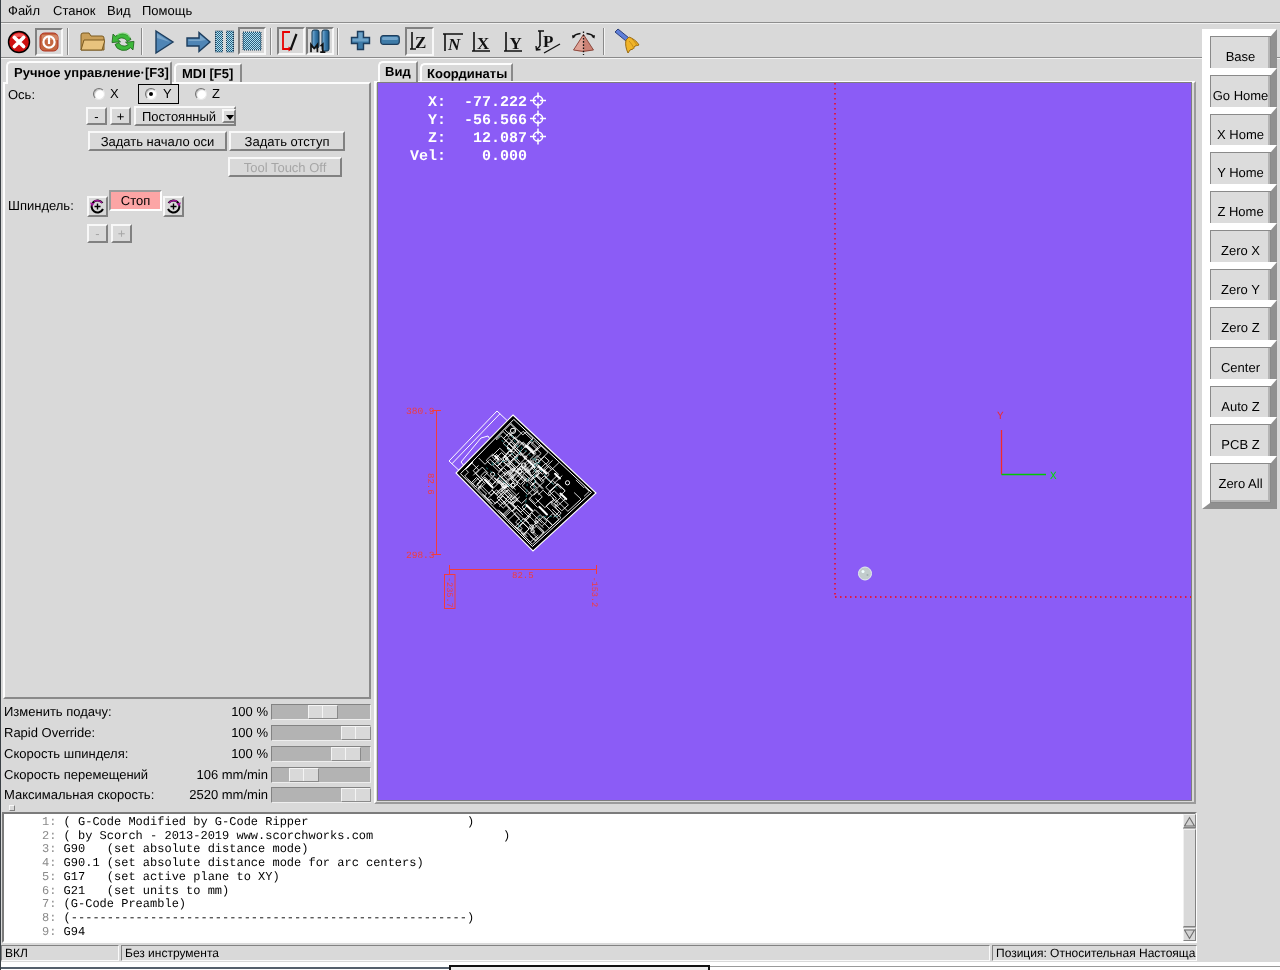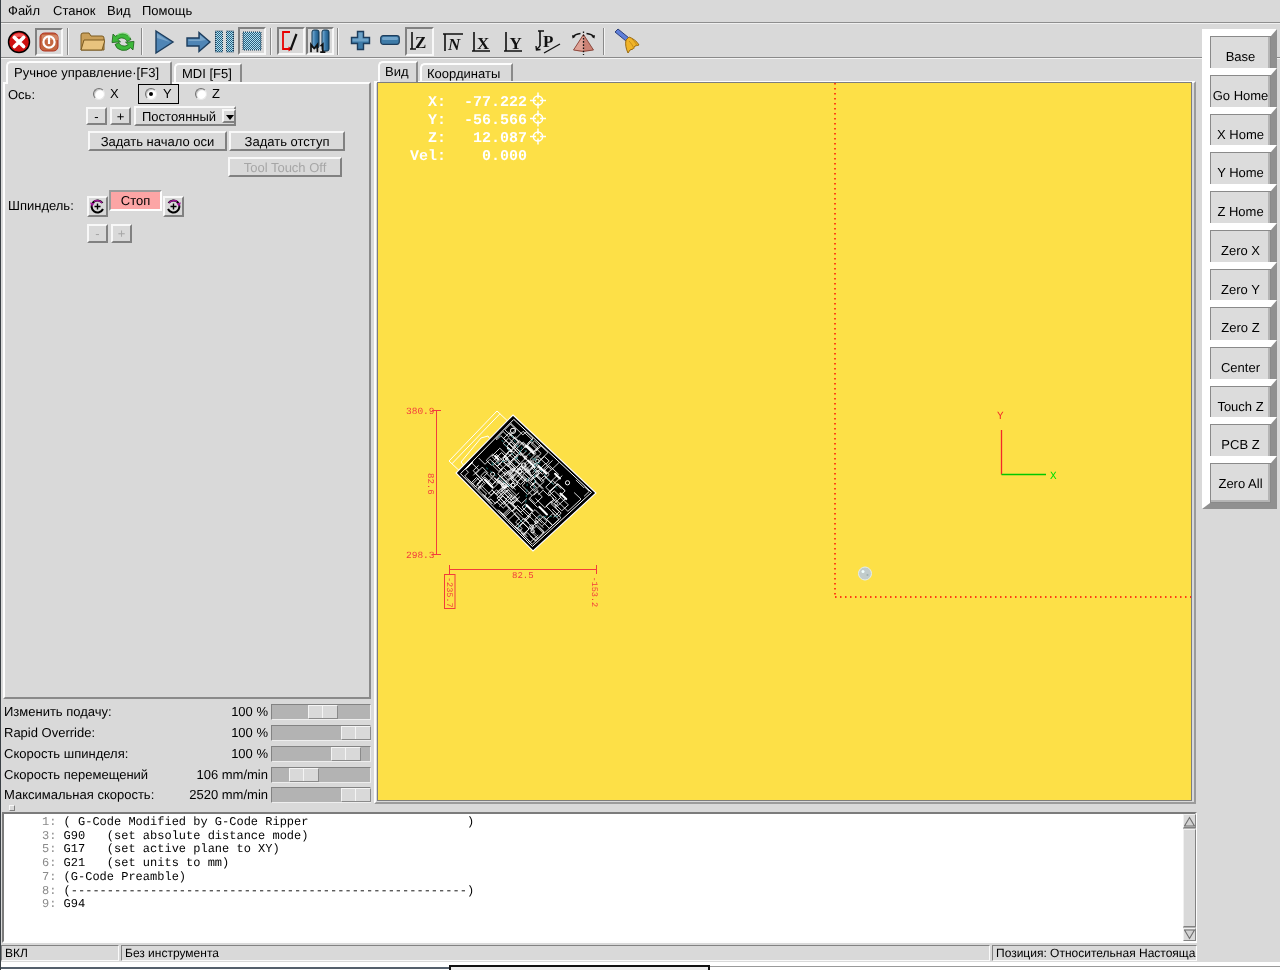--- a/index.html
+++ b/index.html
@@ -5,21 +5,21 @@
 * { margin:0; padding:0; box-sizing:border-box; }
 html,body { width:1280px; height:970px; overflow:hidden; }
 body { position:relative; background:#d9d9d9; font-family:"Liberation Sans", sans-serif; color:#000; -webkit-font-smoothing:antialiased; text-rendering:geometricPrecision; }
 .abs { position:absolute; }
 .raised { border-style:solid; border-width:2px; border-color:#f8f8f8 #818181 #818181 #f8f8f8; background:#d9d9d9; }
 .sunken { border-style:solid; border-width:2px; border-color:#818181 #f8f8f8 #f8f8f8 #818181; background:#d9d9d9; }
 .btn { display:flex; align-items:center; justify-content:center; font-size:13px; }
 .sep { width:2px; background:#8a8a8a; border-right:1px solid #f4f4f4; }
 .radio { width:12px; height:12px; border-radius:50%; background:#fff; border:1px solid; border-color:#707070 #e8e8e8 #e8e8e8 #707070; box-shadow: inset 1px 1px 1px rgba(0,0,0,0.25); }
 svg { display:block; }
-.tabtxt { font-size:13px; }
+.tabtxt { font-size:13px;font-weight:bold; }
 .slbl { left:4px; font-size:13px; }
 .sval { left:150px; width:118px; text-align:right; font-size:13px; }
 .strough { left:271px; width:100px; height:16px; background:#b3b3b3; border:1px solid; border-color:#838383 #eeeeee #eeeeee #838383; }
 .shandle { position:absolute; top:0; width:30px; height:14px; background:#d9d9d9; border:1px solid; border-color:#f4f4f4 #8a8a8a #8a8a8a #f4f4f4; }
 .shandle i { position:absolute; left:13px; top:0; width:1px; height:12px; background:#8a8a8a; border-right:1px solid #f4f4f4; }
 .sbwrap { position:absolute; left:0; width:75px; height:53px; border-style:solid; border-width:7px 6px 6px 8px; border-color:#fff #909090 #909090 #fff; background:#dcdcdc; box-shadow: inset 0 0 0 1px #8a8a8a, inset -3px -3px 0 #b5b5b5; display:flex; align-items:center; justify-content:center; font-size:13px; }
 .sp { position:absolute; top:0; height:16px; border:1px solid; border-color:#828282 #fafafa #fafafa #828282; background:#d9d9d9; font-size:12px; line-height:14px; padding-left:3px; white-space:nowrap; overflow:hidden; }
 .gl { white-space:pre; font-family:"Liberation Mono", monospace; font-size:12px; line-height:13.7px; }
 .gn { color:#8b8b8b; }
 </style>
@@ -273,21 +273,21 @@
       </div>
     </div>
 </div>
 
 <div class="abs" style="left:374px;top:81px;width:822px;height:723px;border-style:solid;border-width:2px;border-color:#fdfdfd #9b9b9b #9b9b9b #fdfdfd;background:#d9d9d9;"></div>
 <div class="abs" style="left:378px;top:61px;width:40px;height:22px;background:#d9d9d9;border-style:solid;border-width:2px 2px 0 2px;border-color:#fdfdfd #8a8a8a #d9d9d9 #fdfdfd;border-top-left-radius:5px;"></div>
 <div class="abs tabtxt" style="left:385px;top:64px;">Вид</div>
 <div class="abs" style="left:420px;top:63px;width:93px;height:18px;background:#d9d9d9;border-style:solid;border-width:2px 2px 0 2px;border-color:#fdfdfd #8a8a8a #d9d9d9 #fdfdfd;border-top-left-radius:5px;"></div>
 <div class="abs tabtxt" style="left:427px;top:66px;">Координаты</div>
 
-<div class="abs" id="glcanvas" style="left:377px;top:82px;width:815px;height:719px;background:#fde047;border:1px solid #7e7e7e;">
+<div class="abs" id="glcanvas" style="left:377px;top:82px;width:815px;height:719px;background:#8b5cf6;border:1px solid #7e7e7e;">
 <svg width="813" height="717" viewBox="1 2 813 717">
 
   <g stroke="#ff0000" stroke-width="1.4" stroke-dasharray="1.5 3.5">
     <path d="M458 2 V516"></path>
     <path d="M458 516 H814"></path>
   </g>
 
   <g font-family="Liberation Mono, monospace" font-size="15" font-weight="bold" fill="#ffffff" xml:space="preserve">
     <text x="24" y="25">&nbsp;&nbsp;&nbsp;X:&nbsp;&nbsp;-77.222</text>
     <text x="24" y="43">&nbsp;&nbsp;&nbsp;Y:&nbsp;&nbsp;-56.566</text>
@@ -464,29 +464,31 @@
 <div class="abs" id="sidebar" style="left:1202px;top:29px;width:76px;height:470px;">
   <div class="sbwrap" style="top:0px;">Base</div>
   <div class="sbwrap" style="top:39px;">Go Home</div>
   <div class="sbwrap" style="top:78px;">X Home</div>
   <div class="sbwrap" style="top:116px;">Y Home</div>
   <div class="sbwrap" style="top:155px;">Z Home</div>
   <div class="sbwrap" style="top:194px;">Zero X</div>
   <div class="sbwrap" style="top:233px;">Zero Y</div>
   <div class="sbwrap" style="top:271px;">Zero Z</div>
   <div class="sbwrap" style="top:311px;">Center</div>
-  <div class="sbwrap" style="top:350px;">Touch Z</div>
+  <div class="sbwrap" style="top:350px;">Auto Z</div>
   <div class="sbwrap" style="top:388px;">PCB Z</div>
   <div class="sbwrap" style="top:427px;">Zero All</div>
 </div>
 
 <div class="abs" id="gcode" style="left:2px;top:812px;width:1195px;height:131px;border-style:solid;border-width:2px;border-color:#7b7b7b #fdfdfd #fdfdfd #7b7b7b;background:#fff;">
   <div class="abs" style="left:2px;top:2px;">
     <div class="gl"><span class="gn">     1: </span>( G-Code Modified by G-Code Ripper                      )</div>
+    <div class="gl"><span class="gn">     2: </span>( by Scorch - 2013-2019 www.scorchworks.com                  )</div>
     <div class="gl"><span class="gn">     3: </span>G90   (set absolute distance mode)</div>
+    <div class="gl"><span class="gn">     4: </span>G90.1 (set absolute distance mode for arc centers)</div>
     <div class="gl"><span class="gn">     5: </span>G17   (set active plane to XY)</div>
     <div class="gl"><span class="gn">     6: </span>G21   (set units to mm)</div>
     <div class="gl"><span class="gn">     7: </span>(G-Code Preamble)</div>
     <div class="gl"><span class="gn">     8: </span>(-------------------------------------------------------)</div>
     <div class="gl"><span class="gn">     9: </span>G94</div>
   </div>
 
   <div class="abs" style="left:1179px;top:0px;width:13px;height:127px;background:#b3b3b3;">
     <div class="abs" style="left:0;top:0;width:13px;height:14px;background:#d9d9d9;border:1px solid;border-color:#f0f0f0 #828282 #828282 #f0f0f0;">
       <svg width="11" height="11" style="margin:0.5px 0 0 0">

